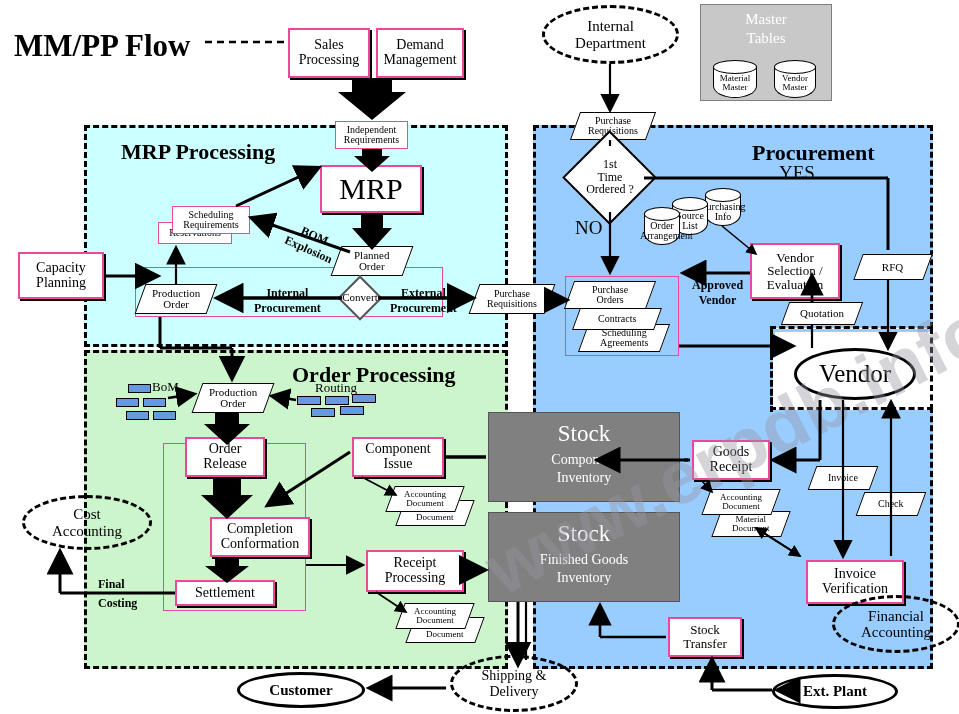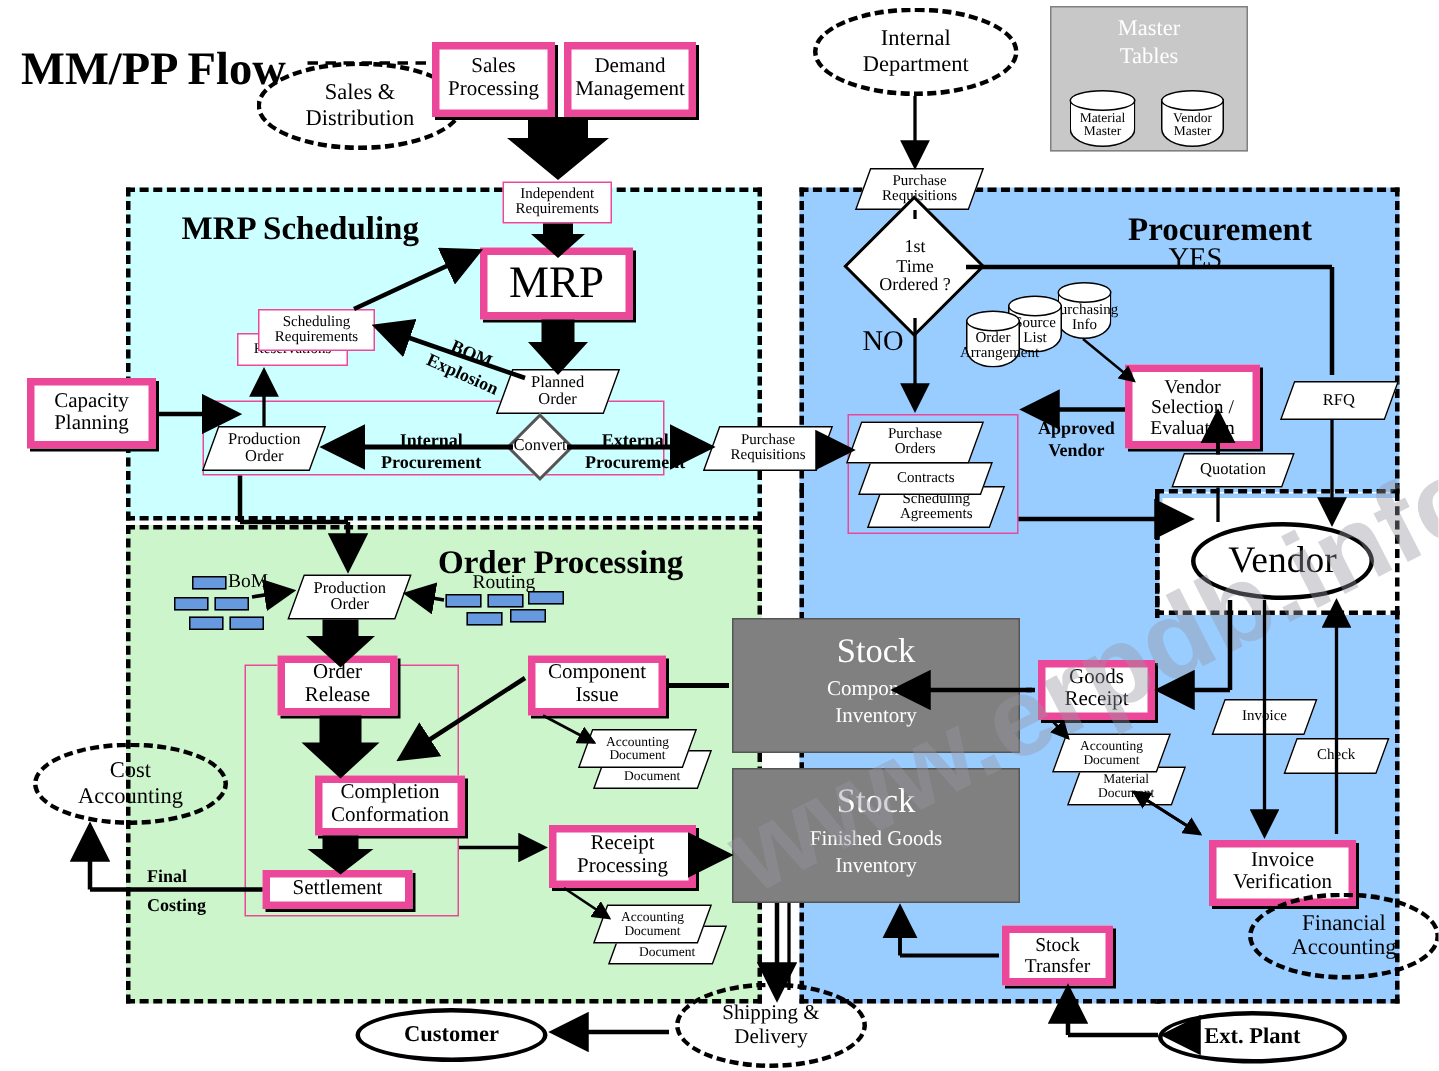--- a/index.html
+++ b/index.html
@@ -6,21 +6,21 @@
   body{width:959px;height:714px;overflow:hidden;
        font-family:"Liberation Serif", serif;}
   #stage{position:relative;width:959px;height:714px;background:#fff;}
 
   
   .region{position:absolute;border:3px dashed #000;box-sizing:border-box;}
   .region-title{position:absolute;font-family:"Liberation Serif",serif;
                 font-weight:bold;color:#000;white-space:nowrap;}
 
   
-  .box{position:absolute;box-sizing:border-box;background:#fff;border:5px solid #ec4899;
+  .box{position:absolute;box-sizing:border-box;background:#fff;border:2px solid #ec4899;
        display:flex;align-items:center;justify-content:center;text-align:center;
        line-height:1.05;color:#000;box-shadow:2px 2px 0 #000;}
   .box.thin{border-width:1px;box-shadow:1px 1px 0 #000;}
   .box.noshadow{box-shadow:none;}
 
   
   .para{position:absolute;box-sizing:border-box;background:#fff;border:1px solid #000;
         display:flex;align-items:center;justify-content:center;text-align:center;
         transform:skewX(-20deg);line-height:1.0;color:#000;}
   .para > span{display:block;transform:skewX(20deg);}
@@ -91,21 +91,21 @@
 
   <div style="position:absolute;left:536px;top:329px;width:394px;height:8px;background:#99CCFF;"></div>
   <div style="position:absolute;left:536px;top:410px;width:394px;height:256px;background:#99CCFF;"></div>
   <div style="position:absolute;left:775px;top:332px;width:155px;height:78px;background:#fff;"></div>
 
   <div style="position:absolute;left:770px;top:328px;width:0;height:84px;border-left:3px dashed #000;"></div>
   <div style="position:absolute;left:770px;top:326px;width:163px;height:0;border-top:3px dashed #000;"></div>
   <div style="position:absolute;left:770px;top:407px;width:163px;height:0;border-top:3px dashed #000;"></div>
   <div style="position:absolute;left:930px;top:328px;width:0;height:82px;border-left:3px dashed #000;"></div>
 
-  <div class="region-title" style="left:121px;top:139px;font-size:22px;">MRP Scheduling</div>
+  <div class="region-title" style="left:121px;top:139px;font-size:22px;">MRP Processing</div>
   <div class="region-title" style="left:292px;top:362px;font-size:22px;">Order Processing</div>
   <div class="region-title" style="left:752px;top:140px;font-size:22px;">Procurement</div>
 
   <div id="page-title">MM/PP Flow</div>
 
   <div id="master-tables" style="left:700px;top:4px;width:130px;height:95px;">
     <div class="mt-title" style="top:5px;">
       <div>Master</div>
       <div>Tables</div>
     </div>
@@ -120,26 +120,20 @@
     <div class="cyl" style="left:73px;top:55px;width:42px;height:38px;">
       <div class="body"></div>
         <div class="top"></div>
       <div class="lbl" style="font-size:9px;">
         <div>Vendor</div>
         <div>Master</div>
       </div>
     </div>
   </div>
 
-  <div class="ellipse dash" style="left:171px;top:41px;width:138px;height:59px;font-size:15px;">
-    <span>
-        <div>Sales &amp;</div>
-        <div>Distribution</div>
-      </span>
-  </div>
 
   <div class="box" style="left:288px;top:28px;width:82px;height:50px;font-size:14px;">
     <span>
         <div>Sales</div>
         <div>Processing</div>
       </span>
   </div>
 
   <div class="box" style="left:376px;top:28px;width:88px;height:50px;font-size:14px;align-items:center;">
     <span>

